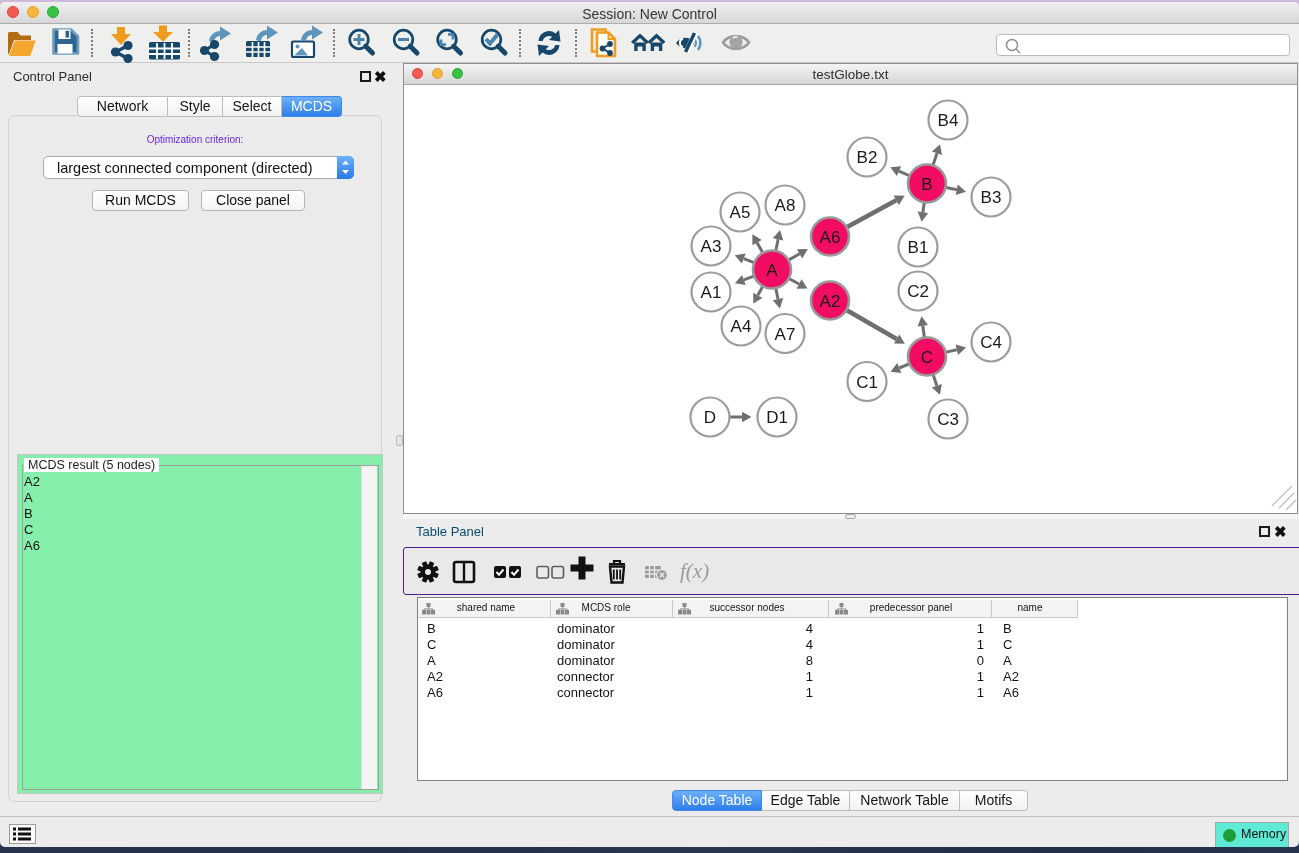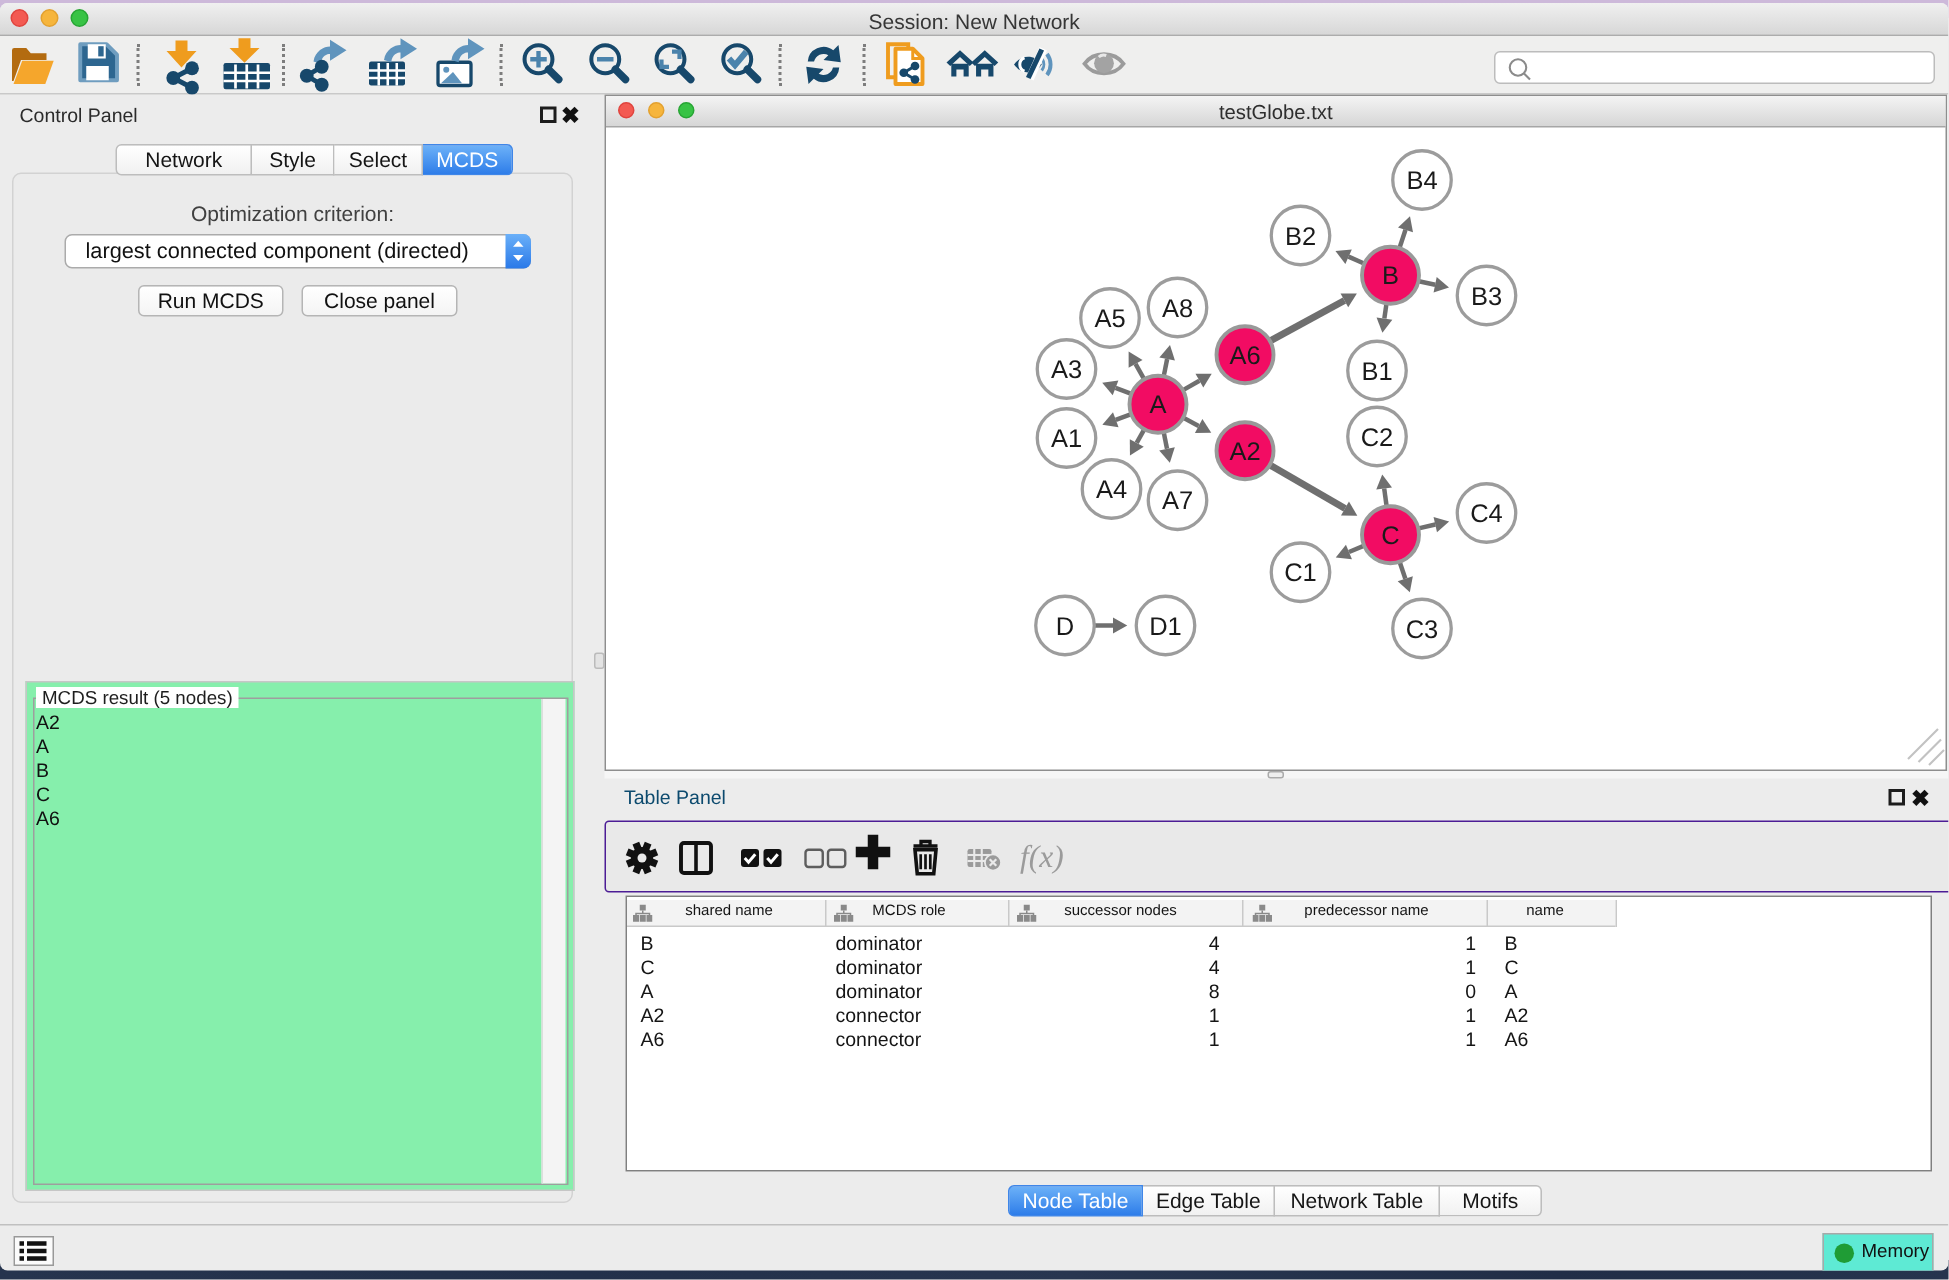--- a/index.html
+++ b/index.html
@@ -26,21 +26,21 @@
 .floatbtn{width:11px;height:11px;border:2px solid #1c1c1c}
 #cpFloat{left:360px;top:71px}
 #cpClose{left:374px;top:68px;font-size:15px;font-weight:bold;color:#111}
 #cpPanel{left:8px;top:115px;width:374px;height:687px;border:1px solid #d2d2d2;border-radius:6px;background:#ebebeb}
 .tabs{height:21px;display:flex}
 .tab{height:21px;border:1px solid #bdbdbd;border-left:none;background:linear-gradient(#ffffff,#f1f1f1);font-size:14px;color:#151515;text-align:center;line-height:19px}
 .tab.first{border-left:1px solid #bdbdbd;border-radius:4px 0 0 4px}
 .tab.last{border-radius:0 4px 4px 0}
 .tab.sel{background:linear-gradient(#6cb1f8,#2e7de9);color:#fff;border-color:#3f86e8}
 #cpTabs{left:77px;top:96px}
-#optLabel{left:0px;top:134px;width:390px;text-align:center;font-size:14px;color:#404040}
+#optLabel{left:0px;top:134px;width:390px;text-align:center;font-size:10px;color:#6d28d9}
 #combo{left:43px;top:156px;width:311px;height:23px;background:#fff;border:1px solid #ababab;border-radius:5px}
 #combo .txt{left:13px;top:3px;font-size:14.5px;color:#111}
 #combo .step{right:-1px;top:-1px;width:17px;height:23px;border-radius:0 5px 5px 0;background:linear-gradient(#6ab0f9,#2a79e8)}
 .btn{height:21px;background:linear-gradient(#ffffff,#f4f4f4);border:1px solid #b5b5b5;border-radius:4px;font-size:14px;color:#111;text-align:center;line-height:19px}
 #runBtn{left:92px;top:190px;width:97px}
 #closeBtn{left:201px;top:190px;width:104px}
 
 #mcdsBox{left:17px;top:454px;width:366px;height:340px;background:#86efac;border:1px solid #c6c6c6}
 #mcdsBorder{left:4px;top:10px;width:357px;height:325px;border:1px solid #9e9e9e}
 #mcdsLegend{left:6px;top:3px;background:#fff;padding:0 4px;font-size:12.5px;color:#1d1d1d}
@@ -79,21 +79,21 @@
 </style></head>
 <body>
 <div class="abs" id="deskTop"></div>
 <div class="abs" id="deskBot"></div>
 <div class="abs" id="app">
     <div class="abs" id="page">
   <div class="abs" id="titlebar">
     <div class="abs tl t1"></div>
         <div class="abs tl t2"></div>
         <div class="abs tl t3"></div>
-    <div class="abs" id="titleText">Session: New Network</div>
+    <div class="abs" id="titleText">Session: New Control</div>
   </div>
   <div class="abs" id="toolbar">
     <svg class="abs" style="left:0;top:0" width="990" height="39">
 <g transform="translate(8,6)">
             <path d="M0,24 V3.5 Q0,2 1.5,2 h8 l3,3.5 h10.5 v4.5 h-17 l-5,14 z" fill="#b36b10"></path>
             <path d="M1,26 L6.8,10.5 h21 l-5.6,15.5 z" fill="#f5a62c"></path>
           </g>
 <g transform="translate(52,4)">
             <path d="M1.5,1.5 h17.5 l7,7 v17 h-24.5 z" fill="#2d6690" stroke="#6f9dbf" stroke-width="2.6" stroke-linejoin="round"></path>
             <rect x="6.5" y="1.5" width="12" height="9.5" fill="#fff"></rect>
@@ -447,21 +447,21 @@
             <rect x="4.5" y="0" width="4" height="4"></rect>
             <rect x="0" y="7" width="4" height="4.5"></rect>
             <rect x="4.5" y="7" width="4" height="4.5"></rect>
             <rect x="9" y="7" width="4" height="4.5"></rect>
           </g>
           <path d="M6.5,4 v2 M2,7 V6 h9 V7" stroke="#8a8a8a" stroke-width="1" fill="none"></path>
         </svg>
 <div class="abs htxt" style="left:-22px;width:180px;text-align:center">shared name</div>
 <div class="abs htxt" style="left:98px;width:180px;text-align:center">MCDS role</div>
 <div class="abs htxt" style="left:239px;width:180px;text-align:center">successor nodes</div>
-<div class="abs htxt" style="left:403px;width:180px;text-align:center">predecessor name</div>
+<div class="abs htxt" style="left:403px;width:180px;text-align:center">predecessor panel</div>
 <div class="abs htxt" style="left:522px;width:180px;text-align:center">name</div>
 <div class="abs cell" style="left:9px;top:23px">B</div>
 <div class="abs cell" style="left:139px;top:23px">dominator</div>
 <div class="abs cell" style="left:295px;top:23px;width:100px;text-align:right">4</div>
 <div class="abs cell" style="left:466px;top:23px;width:100px;text-align:right">1</div>
 <div class="abs cell" style="left:585px;top:23px">B</div>
 <div class="abs cell" style="left:9px;top:39px">C</div>
 <div class="abs cell" style="left:139px;top:39px">dominator</div>
 <div class="abs cell" style="left:295px;top:39px;width:100px;text-align:right">4</div>
 <div class="abs cell" style="left:466px;top:39px;width:100px;text-align:right">1</div>

